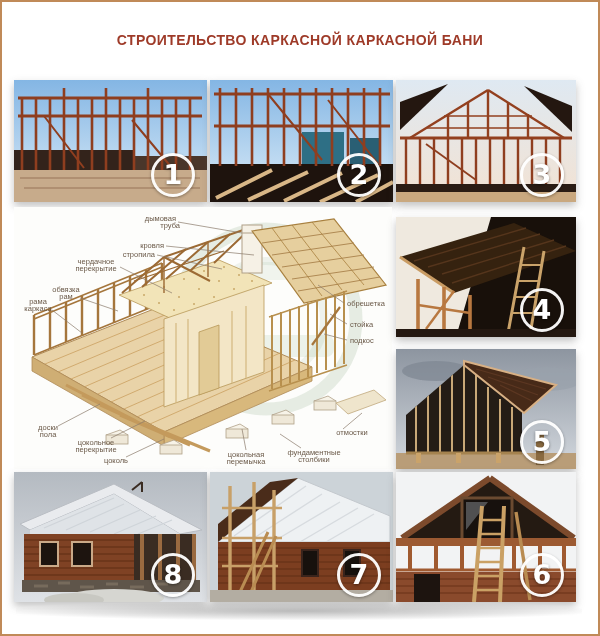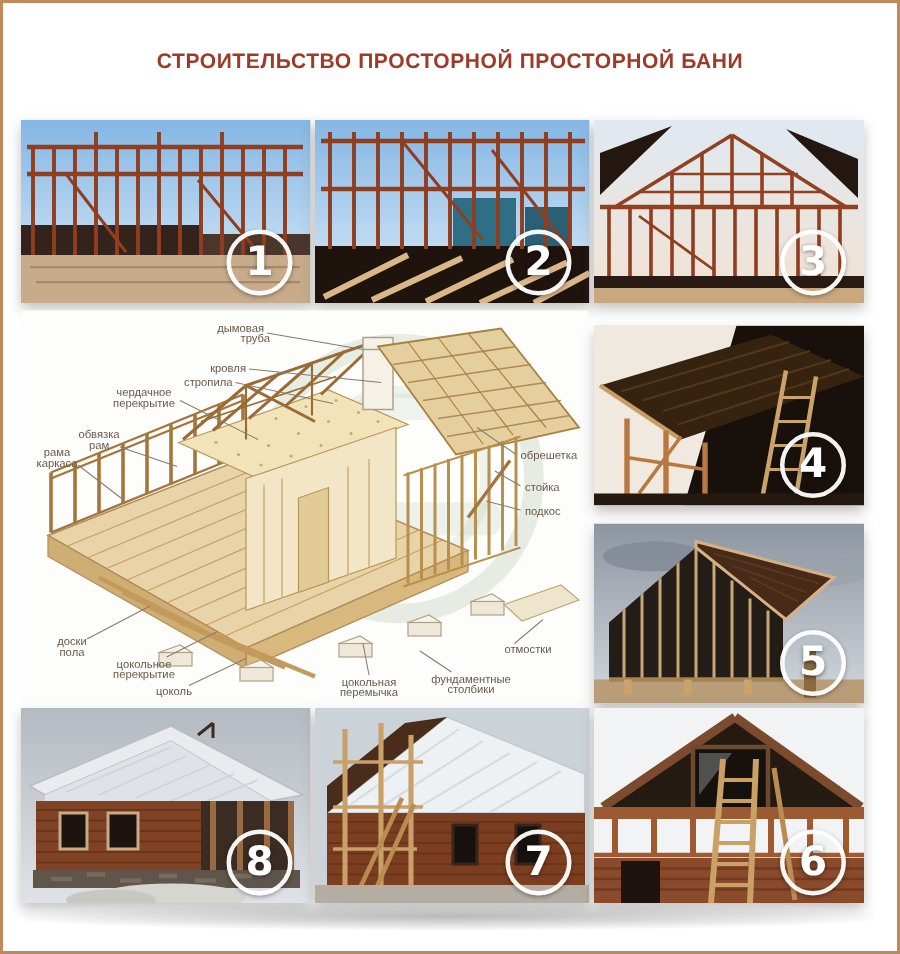--- a/index.html
+++ b/index.html
@@ -26,21 +26,21 @@
   .p7{left:198px;top:394px;width:183px;height:130px;}
   .p6{left:384px;top:394px;width:180px;height:130px;}
   .bottom-shadow{position:absolute;left:14px;top:600px;width:566px;height:18px;
       background:radial-gradient(ellipse at center,rgba(110,110,110,.45) 0%,rgba(140,140,140,.18) 55%,transparent 75%);}
   .dlabel{font-size:7.5px;fill:#6a5948;}
 </style>
 </head>
 <body>
 
 <div class="page">
-  <div class="title">СТРОИТЕЛЬСТВО ПРОСТОРНОЙ ПРОСТОРНОЙ БАНИ</div>
+  <div class="title">СТРОИТЕЛЬСТВО КАРКАСНОЙ КАРКАСНОЙ БАНИ</div>
 
   <div class="content">
 
     <div class="photo p1">
       <svg width="193" height="122" viewBox="0 0 193 122">
         <defs>
           <linearGradient id="sky1" x1="0" y1="0" x2="0" y2="1">
             <stop offset="0" stop-color="#84b6e4"></stop>
               <stop offset="1" stop-color="#dcecf8"></stop>
           </linearGradient>

